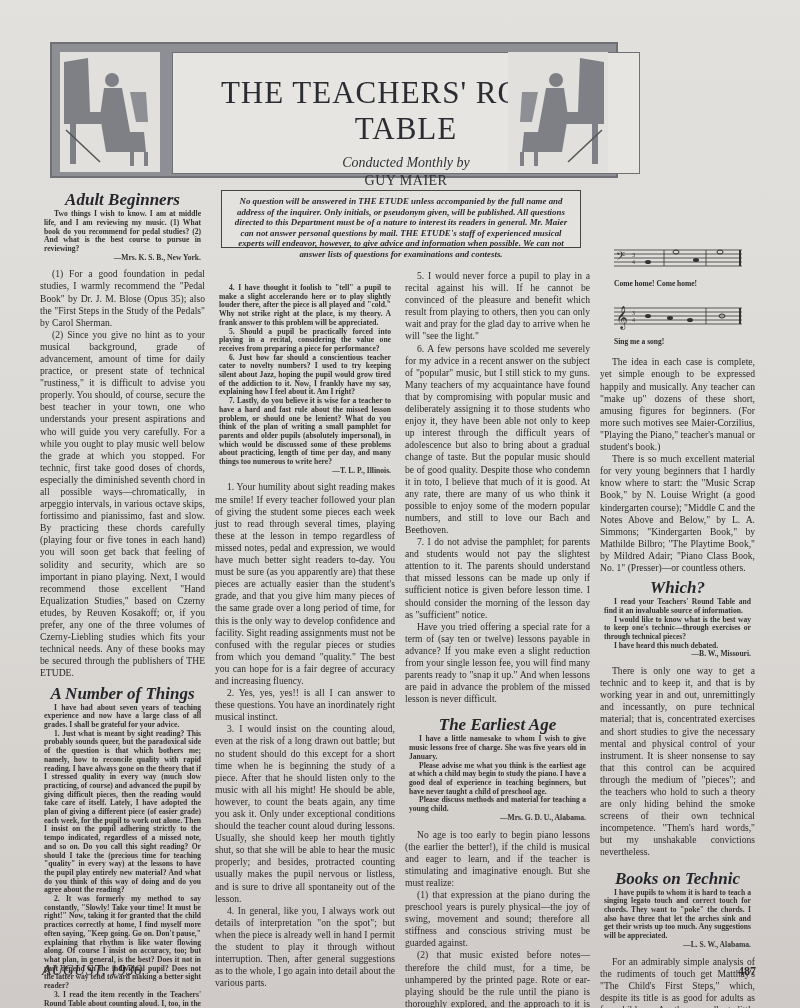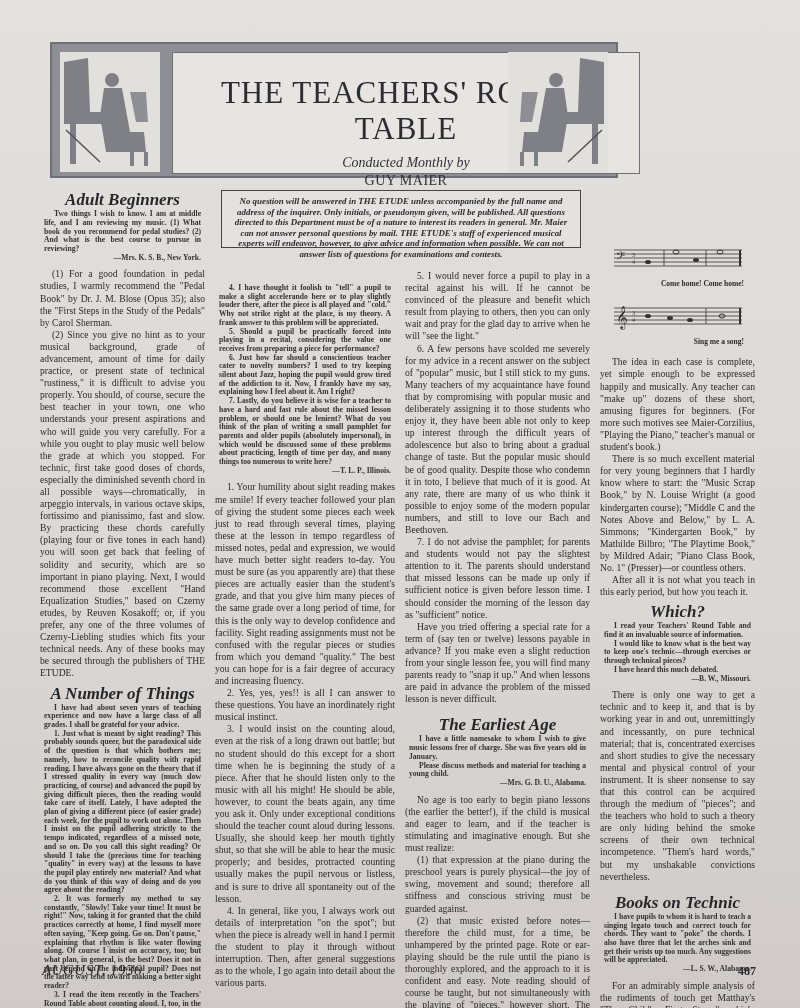--- a/index.html
+++ b/index.html
@@ -29,21 +29,21 @@
   .col { position:absolute; font-size:9.6px; line-height:12.1px; text-align:justify; }
   .col p { margin:0; text-indent:12px; }
   .col .letter { font-size:7.6px; line-height:8.7px; margin:2px 4px 6px 4px; font-weight:bold; color:#333;font-family:Liberation Serif, serif; }
   .col .letter p { text-indent:10px; }
   .sig { text-align:right; font-weight:bold; font-size:7.6px; }
   h2.sec { font-style:italic; font-weight:bold; font-size:17px; text-align:center; margin:8px 0 4px 0; color:#26272b; }
   .notice { position:absolute; left:221px; top:190px; width:360px; height:58px; border:1.5px solid #444;
     font-style:italic; font-weight:bold; font-size:8.9px; line-height:10.6px; text-align:center;
     padding:5px 8px; box-sizing:border-box; color:#2b2b30; background:#e3e2df; }
   .music { margin:6px 0 8px 14px; width:130px; }
-  .music .cap { font-size:7.5px; text-align:right; font-weight:bold; margin:1px 0 4px 0; }
+  .music .cap { font-size:7.5px; text-align:left; font-weight:bold; margin:1px 0 4px 0; }
   .footer-date { position:absolute; left:42px; top:962px; font-style:italic; font-size:15px; letter-spacing:0.5px; }
   .footer-page { position:absolute; left:738px; top:964px; font-size:12px; font-weight:bold; }
 </style>
 </head>
 <body>
 
 <div class="page">
 
   <div class="banner">
     <div class="pic left">
@@ -120,20 +120,21 @@
 
   <div class="col" style="left:405px; top:270px; width:185px;">
     <p>5. I would never force a pupil to play in a recital against his will. If he cannot be convinced of the pleasure and benefit which result from playing to others, then you can only wait and pray for the glad day to arrive when he will "see the light."</p>
     <p>6. A few persons have scolded me severely for my advice in a recent answer on the subject of "popular" music, but I still stick to my guns. Many teachers of my acquaintance have found that by compromising with popular music and deliberately assigning it to those students who enjoy it, they have been able not only to keep up interest through the difficult years of adolescence but also to bring about a gradual change of taste. But the popular music should be of good quality. Despite those who condemn it in toto, I believe that much of it is good. At any rate, there are many of us who think it possible to enjoy some of the modern popular numbers, and still to love our Bach and Beethoven.</p>
     <p>7. I do not advise the pamphlet; for parents and students would not pay the slightest attention to it. The parents should understand that missed lessons can be made up only if sufficient notice is given before lesson time. I should consider the morning of the lesson day as "sufficient" notice.</p>
     <p>Have you tried offering a special rate for a term of (say ten or twelve) lessons payable in advance? If you make even a slight reduction from your single lesson fee, you will find many parents ready to "snap it up." And when lessons are paid in advance the problem of the missed lesson is never difficult.</p>
 
     <h2 class="sec" style="margin-top:14px">The Earliest Age</h2>
     <div class="letter">
       <p>I have a little namesake to whom I wish to give music lessons free of charge. She was five years old in January.</p>
+      <p>Please advise me what you think is the earliest age at which a child may begin to study the piano. I have a good deal of experience in teaching beginners, but have never taught a child of preschool age.</p>
       <p>Please discuss methods and material for teaching a young child.</p>
       <div class="sig">—Mrs. G. D. U., Alabama.</div>
     </div>
     <p>No age is too early to begin piano lessons (the earlier the better!), if the child is musical and eager to learn, and if the teacher is stimulating and imaginative enough. But she must realize:</p>
     <p>(1) that expression at the piano during the preschool years is purely physical—the joy of swing, movement and sound; therefore all stiffness and conscious striving must be guarded against.</p>
     <p>(2) that music existed before notes—therefore the child must, for a time, be unhampered by the printed page. Rote or ear-playing should be the rule until the piano is thoroughly explored, and the approach to it is confident and easy. Note reading should of course be taught, but not simultaneously with the playing of "pieces," however short. The length of this rote period depends, naturally, upon the child's ability.</p>
 
   </div>
 
   <div class="col" style="left:600px; top:186px; width:155px;">
@@ -179,21 +180,20 @@
         <ellipse cx="34" cy="18" rx="3" ry="2" fill="#333"></ellipse>
         <ellipse cx="56" cy="20" rx="3" ry="2" fill="#333"></ellipse>
         <ellipse cx="76" cy="22" rx="3" ry="2" fill="#333"></ellipse>
         <ellipse cx="108" cy="18" rx="3" ry="2" fill="none" stroke="#333"></ellipse>
       </svg>
       <div class="cap">Sing  me  a  song!</div>
     </div>
 
     <p>The idea in each case is complete, yet simple enough to be expressed happily and musically. Any teacher can "make up" dozens of these short, amusing figures for beginners. (For more such motives see Maier-Corzilius, "Playing the Piano," teacher's manual or student's book.)</p>
     <p>There is so much excellent material for very young beginners that I hardly know where to start: the "Music Scrap Book," by N. Louise Wright (a good kindergarten course); "Middle C and the Notes Above and Below," by L. A. Simmons; "Kindergarten Book," by Mathilde Bilbro; "The Playtime Book," by Mildred Adair; "Piano Class Book, No. 1" (Presser)—or countless others.</p>
-    <p>After all it is not what you teach in this early period, but how you teach it.</p>
 
     <h2 class="sec">Which?</h2>
     <div class="letter">
       <p>I read your Teachers' Round Table and find it an invaluable source of information.</p>
       <p>I would like to know what is the best way to keep one's technic—through exercises or through technical pieces?</p>
       <p>I have heard this much debated.</p>
       <div class="sig">—B. W., Missouri.</div>
     </div>
     <p>There is only one way to get a technic and to keep it, and that is by working year in and out, unremittingly and incessantly, on pure technical material; that is, concentrated exercises and short studies to give the necessary mental and physical control of your instrument. It is sheer nonsense to say that this control can be acquired through the medium of "pieces"; and the teachers who hold to such a theory are only hiding behind the smoke screens of their own technical incompetence. "Them's hard words," but my unshakable convictions nevertheless.</p>
 

